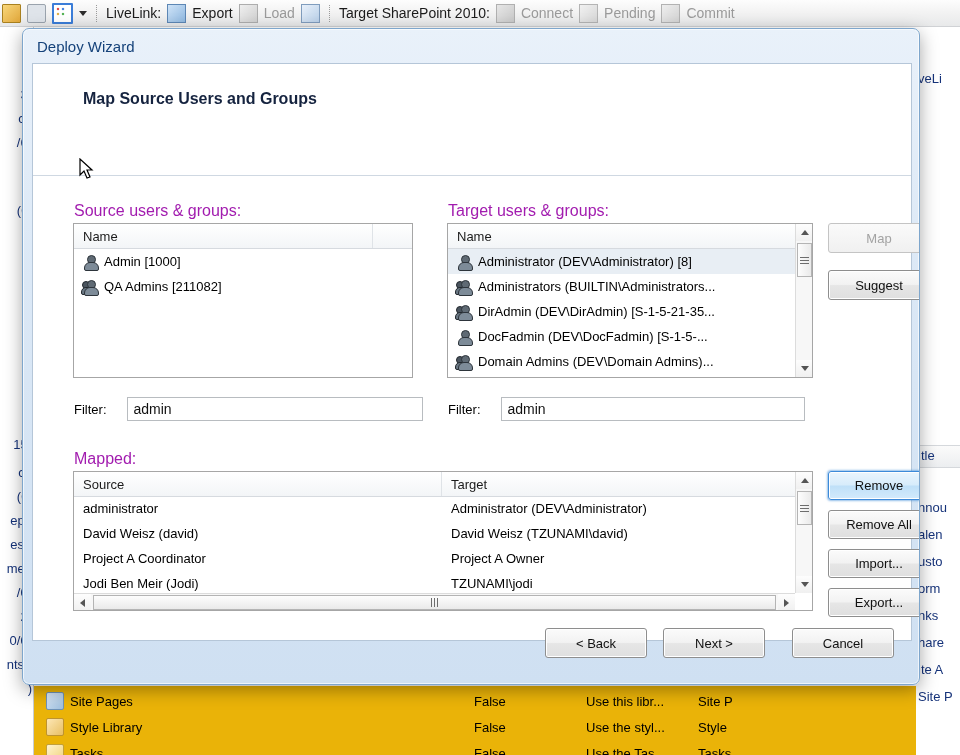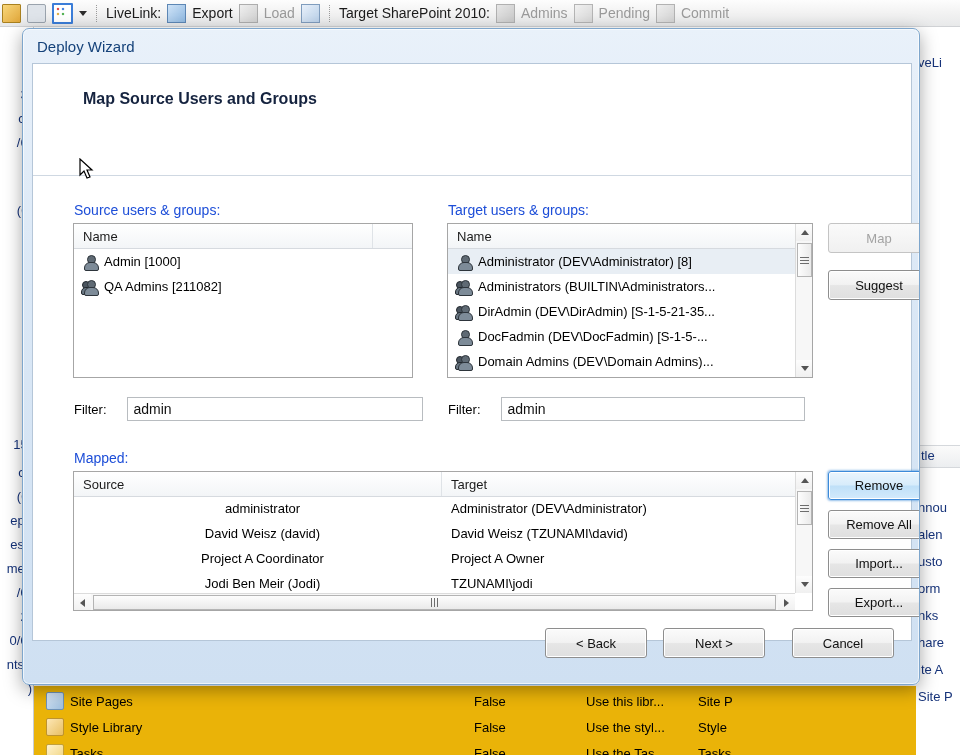--- a/index.html
+++ b/index.html
@@ -124,21 +124,21 @@
     background: #ffffff; border-bottom: 1px solid #cfd8e2;
     box-sizing: border-box;
   }
   .dlg-header-title {
     position: absolute; left: 50px; top: 26px;
     font-size: 16px; font-weight: bold; color: #15233f;
   }
   .cursor-arrow { position: absolute; left: 46px; top: 94px; }
 
   .panel-label {
-    position: absolute; font-size: 14px; color: #1d4ed8;
+    position: absolute; font-size: 16px; color: #a21caf;
   }
   .listbox {
     position: absolute; background: #ffffff;
     border: 1px solid #a6a6a6; box-sizing: border-box; overflow: hidden;
   }
   .lb-head {
     height: 24px; display: flex; align-items: center;
     background: linear-gradient(to bottom,#ffffff,#f3f5f7);
     border-bottom: 1px solid #d6dadf;
     font-size: 13px; color: #1b1b1b;
@@ -235,21 +235,21 @@
   .hscroll .arrow-lf { left: 0; } .hscroll .arrow-rt { right: 0; }
   .hthumb {
     position: absolute; top: 1px; height: 15px;
     background: linear-gradient(to bottom,#fdfdfd,#eaeaea);
     border: 1px solid #b4b4b4; box-sizing: border-box;
     display: flex; align-items: center; justify-content: center;
   }
 
   .mapped-grid { position: absolute; }
   .mg-body { position: absolute; left: 0; top: 24px; right: 17px; bottom: 17px; overflow: hidden; }
-  .mg-row { height: 25px; display: flex; align-items: center; font-size: 13px; white-space: nowrap; text-align: center; }
+  .mg-row { height: 25px; display: flex; align-items: center; font-size: 13px; white-space: nowrap; }
   .mg-row .c1 { width: 368px; padding-left: 9px; box-sizing: border-box; }
   .mg-row .c2 { padding-left: 9px; box-sizing: border-box; }
 </style>
 </head>
 <body>
 
 <div id="root">
 
   <div class="bg-toolbar">
     <span class="tb-ico ico-doc"></span>
@@ -259,21 +259,21 @@
     <span class="tb-sep"></span>
     <span class="tb-label">LiveLink:</span>
     <span class="tb-ico ico-export"></span>
     <span class="tb-label">Export</span>
     <span class="tb-ico ico-load"></span>
     <span class="tb-label dim">Load</span>
     <span class="tb-ico ico-yb"></span>
     <span class="tb-sep"></span>
     <span class="tb-label">Target SharePoint 2010:</span>
     <span class="tb-ico ico-connect"></span>
-    <span class="tb-label dim">Admins</span>
+    <span class="tb-label dim">Connect</span>
     <span class="tb-ico ico-pending"></span>
     <span class="tb-label dim">Pending</span>
     <span class="tb-ico ico-commit"></span>
     <span class="tb-label dim">Commit</span>
   </div>
 
   <div class="bg-left">
     <div class="bg-left-txt" style="top:60px">3)</div>
     <div class="bg-left-txt" style="top:84px">cu</div>
     <div class="bg-left-txt" style="top:108px">/6)</div>
@@ -286,21 +286,21 @@
     <div class="bg-left-txt" style="top:510px">es (</div>
     <div class="bg-left-txt" style="top:534px">men</div>
     <div class="bg-left-txt" style="top:558px">/0)</div>
     <div class="bg-left-txt" style="top:582px">2)</div>
     <div class="bg-left-txt" style="top:606px">0/0)</div>
     <div class="bg-left-txt" style="top:630px">nts (</div>
     <div class="bg-left-txt" style="top:654px">)</div>
   </div>
 
   <div class="bg-right">
-    <div class="bg-right-txt" style="top:28px">veLi</div>
+    <div class="bg-right-txt" style="top:44px">veLi</div>
     <div class="bg-right-hdr" style="top:418px"></div>
     <div class="bg-right-txt" style="top:421px">itle</div>
     <div class="bg-right-txt" style="top:473px">nnou</div>
     <div class="bg-right-txt" style="top:500px">alen</div>
     <div class="bg-right-txt" style="top:527px">usto</div>
     <div class="bg-right-txt" style="top:554px">orm</div>
     <div class="bg-right-txt" style="top:581px">nks</div>
     <div class="bg-right-txt" style="top:608px">hare</div>
     <div class="bg-right-txt" style="top:635px">ite A</div>
     <div class="bg-right-txt" style="top:662px">Site P</div>

